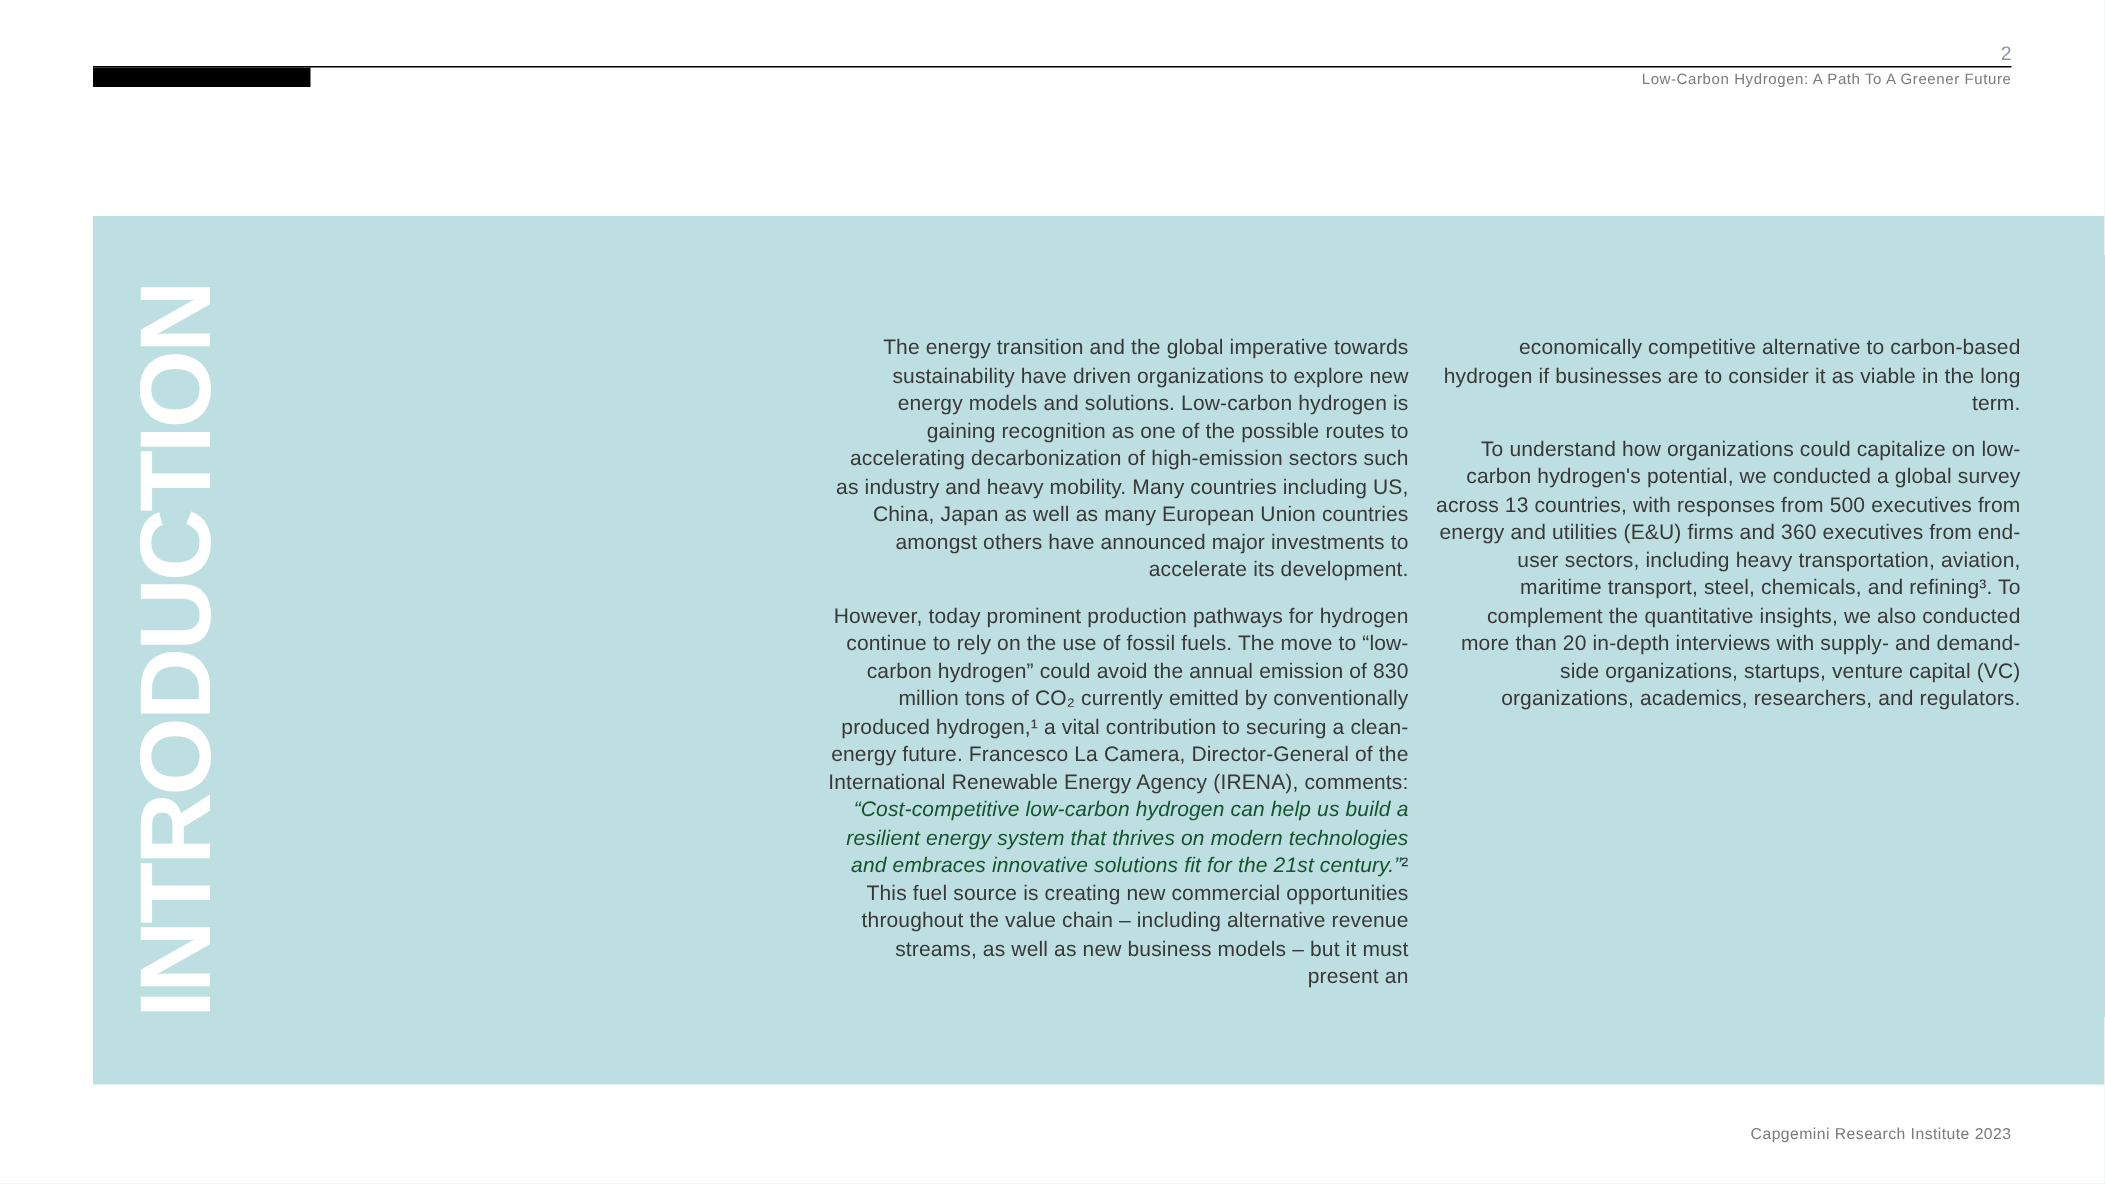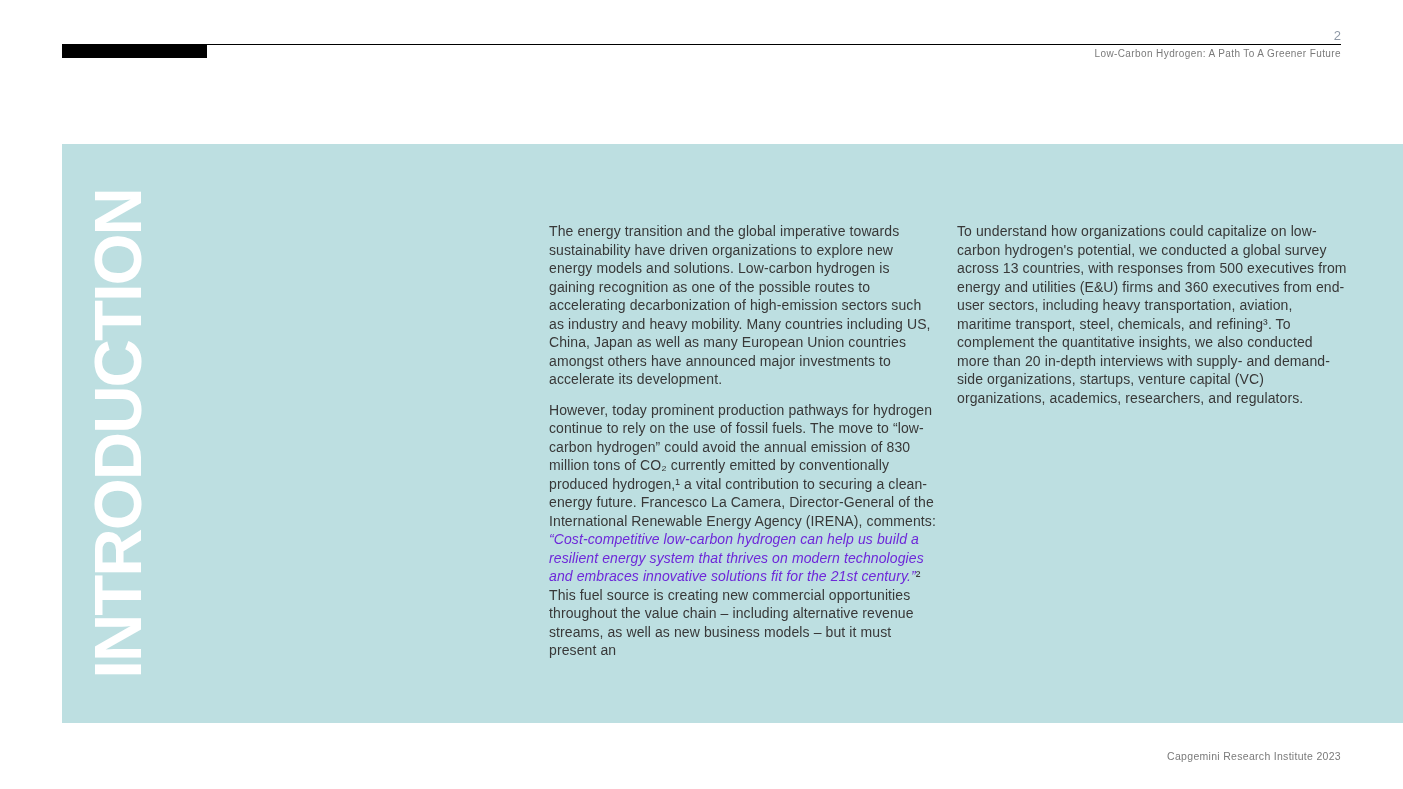--- a/index.html
+++ b/index.html
@@ -45,22 +45,22 @@
   }
 
   
   .body-col {
     position: absolute; top: 222px; width: 390px;
     font-size: 14px; line-height: 18.5px; color: #383838;
     letter-spacing: 0.1px;
   }
   .col-1 { left: 549px; }
   .col-2 { left: 957px; }
-  .body-col p { margin-bottom: 12px; }
-  .quote-text { color: #6d28d9; font-style: italic; }
+  .body-col p { margin-bottom: 12px; text-align: right; }
+  .quote-text { color: #14532d; font-style: italic; }
 
   
   .footer-credit {
     position: absolute; top: 750px; right: 62px;
     font-size: 10.5px; color: #7a7a7a; letter-spacing: 0.3px; text-align: left;
   }
 </style>
 </head>
 <body>
 
@@ -74,18 +74,19 @@
   <div class="intro-panel">
     <div class="section-title-vertical">INTRODUCTION</div>
   </div>
 
   <div class="body-col col-1">
     <p>The energy transition and the global imperative towards sustainability have driven organizations to explore new energy models and solutions. Low-carbon hydrogen is gaining recognition as one of the possible routes to accelerating decarbonization of high-emission sectors such as industry and heavy mobility. Many countries including US, China, Japan as well as many European Union countries amongst others have announced major investments to accelerate its development.</p>
     <p><span>However, today prominent production pathways for hydrogen continue to rely on the use of fossil fuels. The move to “low-carbon hydrogen” could avoid the annual emission of 830 million tons of CO₂ currently emitted by conventionally produced hydrogen,¹ a vital contribution to securing a clean-energy future. Francesco La Camera, Director-General of the International Renewable Energy Agency (IRENA), comments: </span><span class="quote-text">“Cost-competitive low-carbon hydrogen can help us build a resilient energy system that thrives on modern technologies and embraces innovative solutions fit for the 21st century.”</span><span>² This fuel source is creating new commercial opportunities throughout the value chain – including alternative revenue streams, as well as new business models – but it must present an</span></p>
   </div>
 
   <div class="body-col col-2">
+    <p>economically competitive alternative to carbon-based hydrogen if businesses are to consider it as viable in the long term.</p>
     <p>To understand how organizations could capitalize on low-carbon hydrogen's potential, we conducted a global survey across 13 countries, with responses from 500 executives from energy and utilities (E&amp;U) firms and 360 executives from end-user sectors, including heavy transportation, aviation, maritime transport, steel, chemicals, and refining³. To complement the quantitative insights, we also conducted more than 20 in-depth interviews with supply- and demand-side organizations, startups, venture capital (VC) organizations, academics, researchers, and regulators.</p>
   </div>
 
   <div class="footer-credit">Capgemini Research Institute 2023</div>
 
 </div>
 
 </body></html>

